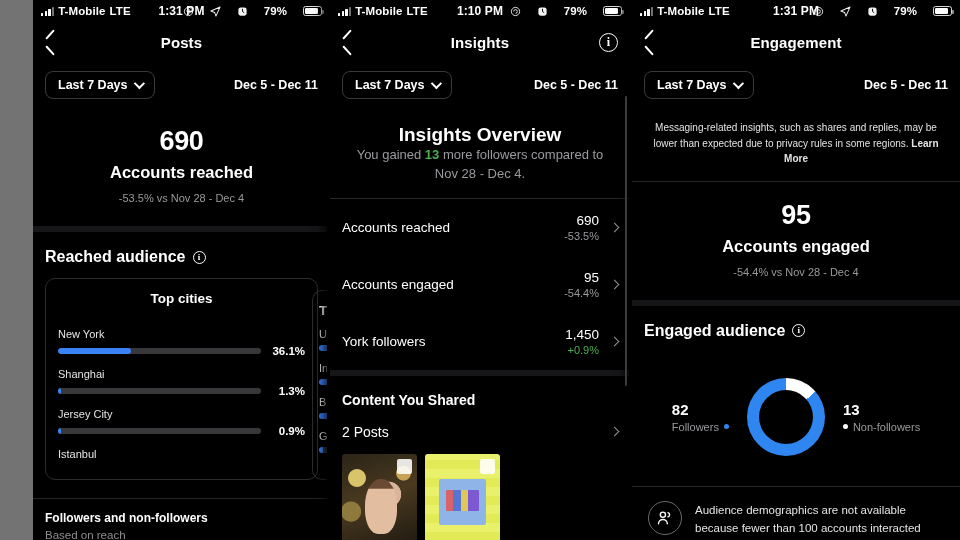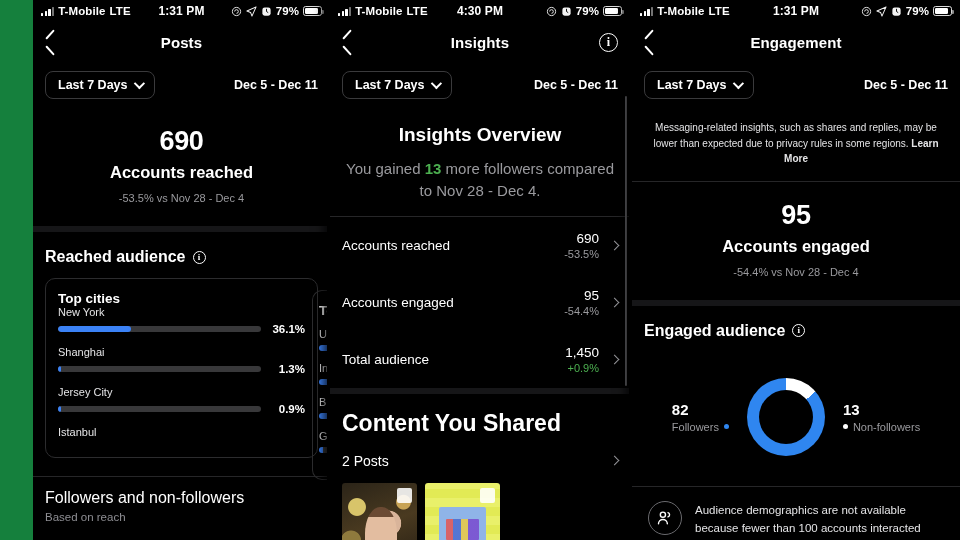--- a/index.html
+++ b/index.html
@@ -3,37 +3,37 @@
 <meta charset="utf-8">
 <style>
   * { margin:0; padding:0; box-sizing:border-box; }
   html,body {
     width:960px; height:540px; overflow:hidden;
     background:#000;
     font-family:"Liberation Sans", sans-serif;
     color:#fff;
     -webkit-font-smoothing:antialiased;
   }
-  .stage { position:relative; width:960px; height:540px; background:#15803d; }
+  .stage { position:relative; width:960px; height:540px; background:#737373; }
 
   
   .panel { position:absolute; top:0; height:540px; background:#000; overflow:hidden; }
   #panel-reach      { left:33px;  width:297px; }
   #panel-insights   { left:330px; width:300px; z-index:5; box-shadow:-6px 0 10px rgba(0,0,0,.85); }
   #panel-engagement { left:632px; width:328px; z-index:6; box-shadow:-6px 0 10px rgba(0,0,0,.85); }
   .gapline { position:absolute; top:0; width:3px; height:540px; background:#000; z-index:7; }
 
   
   .statusbar {
     height:22px; display:flex; align-items:center; position:relative;
     font-size:11.5px; font-weight:bold; letter-spacing:.1px; padding:0 8px;
   }
   .sb-left { display:flex; align-items:center; gap:4px; }
   .sb-time { position:absolute; left:0; right:0; text-align:center; font-size:12px; font-weight:bold; }
-  .sb-right { margin-left:auto; display:flex; align-items:center; gap:4px; position:relative; z-index:2; }
+  .sb-right { margin-left:auto; display:flex; align-items:center; gap:16px; position:relative; z-index:2; }
   .sig { display:inline-flex; align-items:flex-end; gap:1.2px; height:9px; }
   .sig i { display:block; width:2.4px; background:#fff; border-radius:.5px; }
   .sig i:nth-child(1){height:3px;} .sig i:nth-child(2){height:5px;}
   .sig i:nth-child(3){height:7px;} .sig i:nth-child(4){height:9px;opacity:.45;}
   .pct { font-size:11.5px; font-weight:bold; }
   .batt { width:19px; height:10px; border:1.2px solid rgba(255,255,255,.85); border-radius:2.6px; position:relative; }
   .batt::after{content:"";position:absolute;right:-3px;top:3px;width:1.6px;height:4px;background:rgba(255,255,255,.55);border-radius:0 1px 1px 0;}
   .batt i{position:absolute;left:1px;top:1px;bottom:1px;width:75%;background:#fff;border-radius:1.3px;display:block;}
   .ic { opacity:.95; }
 
@@ -64,45 +64,45 @@
   .bignum { font-size:27px; font-weight:bold; letter-spacing:-.3px; }
   .biglabel { font-size:16.5px; font-weight:bold; margin-top:6px; }
   .bigdelta { font-size:11px; color:#9a9a9e; margin-top:10px; }
 
   
   .sect-head { display:flex; align-items:center; gap:7px; padding:16px 12px 12px; }
   .sect-title { font-size:16px; font-weight:bold; }
 
   
   .card { margin:0 12px; border:1px solid #2c2c2e; border-radius:10px; padding:12px 12px 14px; }
-  .card-title { font-size:13.5px; font-weight:bold; margin-bottom:0; }
+  .card-title { font-size:13.5px; font-weight:bold; margin-bottom:22px;text-align:center; }
   .bar-row { margin-bottom:11px; }
   .bar-row:last-child { margin-bottom:0; }
   .bar-name { font-size:11px; color:#e4e4e6; margin-bottom:5px; }
   .bar-line { display:flex; align-items:center; gap:10px; }
   .track { flex:1; height:6px; border-radius:3px; background:#38383a; overflow:hidden; }
   .fill { height:100%; border-radius:3px; background:#3b82f6; }
   .bar-val { font-size:11.5px; font-weight:bold; min-width:34px; text-align:right; }
 
   
   .irow { display:flex; align-items:center; padding:14px 12px; cursor:pointer; }
   .irow-label { font-size:13.5px; }
   .irow-right { margin-left:auto; text-align:right; }
   .irow-num { font-size:13.5px; }
   .irow-delta { font-size:11px; color:#9a9a9e; margin-top:2px; }
   .irow-delta.pos { color:#4caf50; }
   .chev-r { width:7px; height:7px; border-right:1.6px solid #9a9a9e; border-top:1.6px solid #9a9a9e;
             transform:rotate(45deg); margin-left:12px; }
 
   .overview-head { text-align:center; padding:16px 16px 0; }
   .ov-title { font-size:19px; font-weight:bold; }
-  .ov-sub { font-size:15px; color:#9a9a9e; margin-top:12px; line-height:1.45; }
+  .ov-sub { font-size:13px; color:#9a9a9e; line-height:1.45; }
   .ov-sub b { color:#4caf50; font-weight:bold; }
 
-  .block-title { font-size:23px; font-weight:bold; padding:16px 12px 10px; }
+  .block-title { font-size:14px; font-weight:bold; padding:16px 12px 10px; }
   .posts-row { display:flex; align-items:center; padding:6px 12px 14px; cursor:pointer; }
   .posts-label { font-size:14px; }
   .thumbs { display:flex; gap:8px; padding:0 12px; }
   .thumb { width:75px; height:96px; border-radius:3px; position:relative; overflow:hidden; }
   .thumb .badge { position:absolute; top:5px; right:5px; width:15px; height:15px; background:rgba(255,255,255,.88); border-radius:2px; }
   .thumb-a { background:
       radial-gradient(circle at 62% 42%, #d9b49a 0 17%, transparent 18%),
       radial-gradient(circle at 20% 25%, #d8c46a 0 9%, transparent 10%),
       radial-gradient(circle at 12% 60%, #8f7a3d 0 11%, transparent 12%),
       radial-gradient(circle at 82% 20%, #c8a355 0 7%, transparent 8%),
@@ -228,39 +228,39 @@
       </div>
       <div class="bar-row">
         <div class="bar-name">Istanbul</div>
       </div>
     </div>
 
     <div style="height:18px"></div>
     <hr class="sep">
 
     <div style="padding:12px 12px 0">
-      <div style="font-size:16px;font-weight:normal">Followers and non-followers</div>
+      <div style="font-size:12px;font-weight:bold">Followers and non-followers</div>
       <div class="subtle" style="margin-top:4px">Based on reach</div>
     </div>
   </div>
 
   <div class="panel" id="panel-insights">
 
     <div class="statusbar">
       <div class="sb-left">
         <span class="sig">
             <i></i>
             <i></i>
             <i></i>
             <i></i>
           </span>
         <span>T-Mobile</span>
         <span>LTE</span>
       </div>
-      <div class="sb-time">4:30 PM</div>
+      <div class="sb-time">1:10 PM</div>
       <div class="sb-right">
         <svg class="ic" width="11" height="11" viewBox="0 0 24 24">
             <circle cx="12" cy="12" r="9" fill="none" stroke="#fff" stroke-width="2"></circle>
             <path d="M8 12a4 4 0 1 1 4 4" fill="none" stroke="#fff" stroke-width="2"></path>
           </svg>
         <svg class="ic" width="11" height="11" viewBox="0 0 24 24">
             <rect x="3" y="3" width="18" height="18" rx="5" fill="#fff"></rect>
             <path d="M12 7v5l3 2" stroke="#000" stroke-width="2" fill="none" stroke-linecap="round"></path>
           </svg>
         <span class="pct">79%</span>
@@ -308,21 +308,21 @@
     <div class="irow">
       <span class="irow-label">Accounts engaged</span>
       <span class="irow-right">
         <div class="irow-num">95</div>
         <div class="irow-delta">-54.4%</div>
       </span>
       <span class="chev-r"></span>
     </div>
 
     <div class="irow">
-      <span class="irow-label">Total audience</span>
+      <span class="irow-label">York followers</span>
       <span class="irow-right">
         <div class="irow-num">1,450</div>
         <div class="irow-delta pos">+0.9%</div>
       </span>
       <span class="chev-r"></span>
     </div>
 
     <hr class="sep thick">
 
     <div class="block-title">Content You Shared</div>

